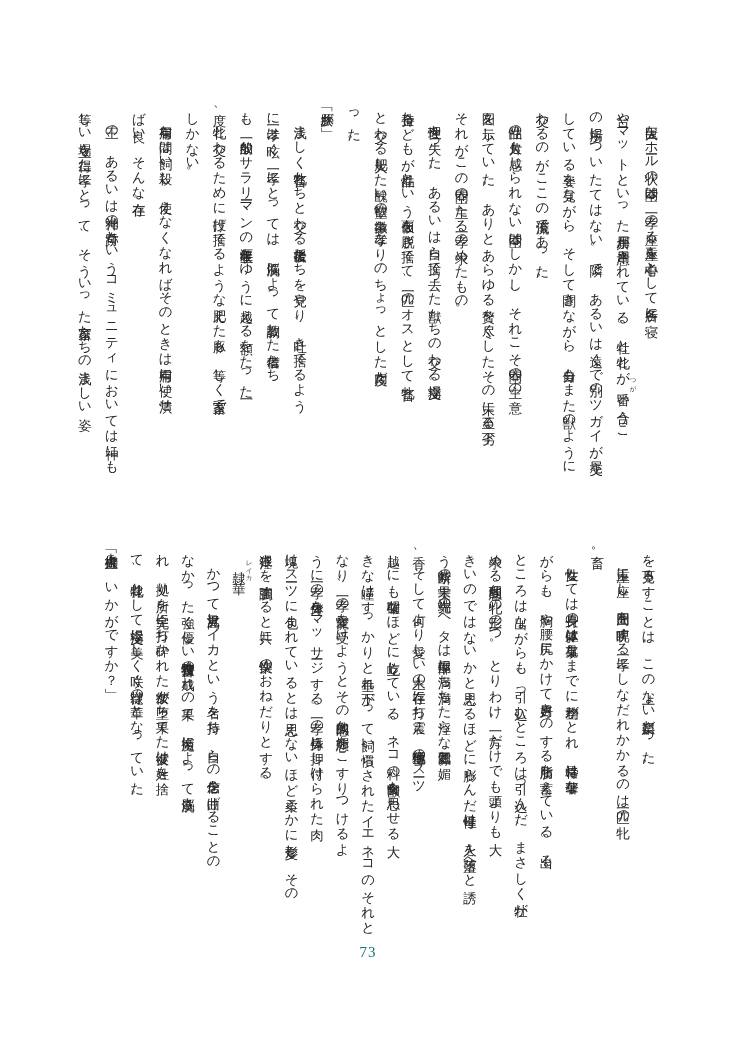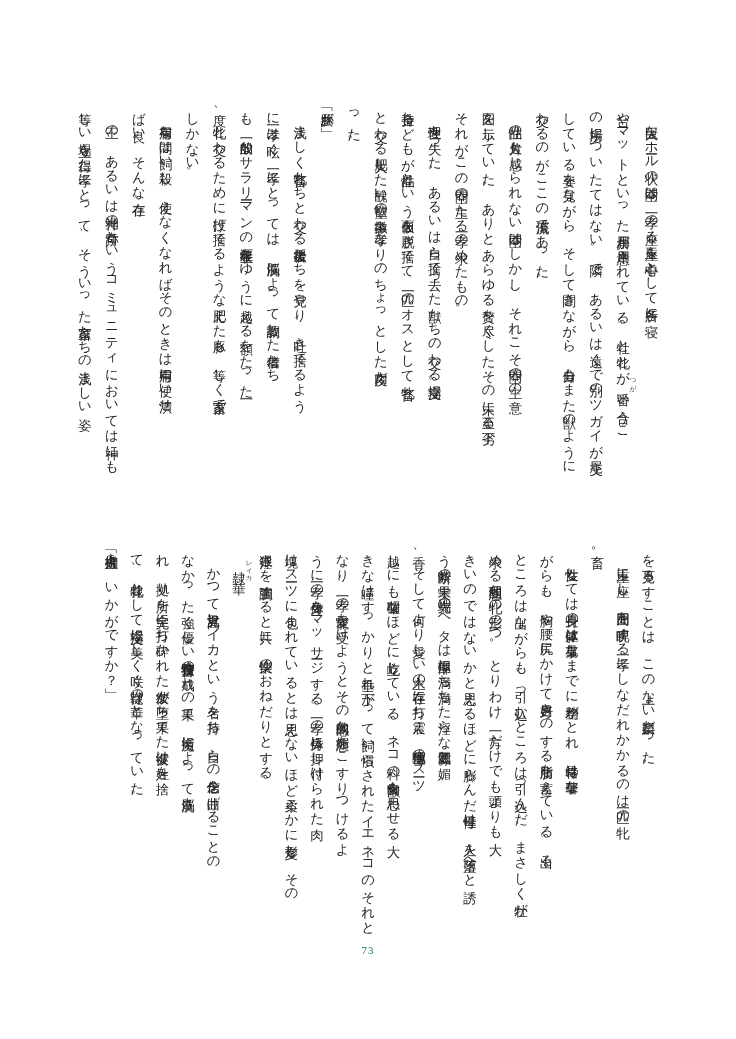--- a/index.html
+++ b/index.html
@@ -49,21 +49,21 @@
     font-size: 6.5px;
     color: #3a3a3a;
     letter-spacing: 0;
   }
   .page-number {
     position: absolute;
     top: 944px;
     left: 0;
     width: 100%;
     text-align: center;
-    font-size: 11px;
+    font-size: 15px;
     color: #0f766e;
     letter-spacing: 1px;
     writing-mode: horizontal-tb;
   }
 </style>
 </head>
 <body>
 
 <div class="page">
   <div class="text-block upper-block" id="upper-block">

